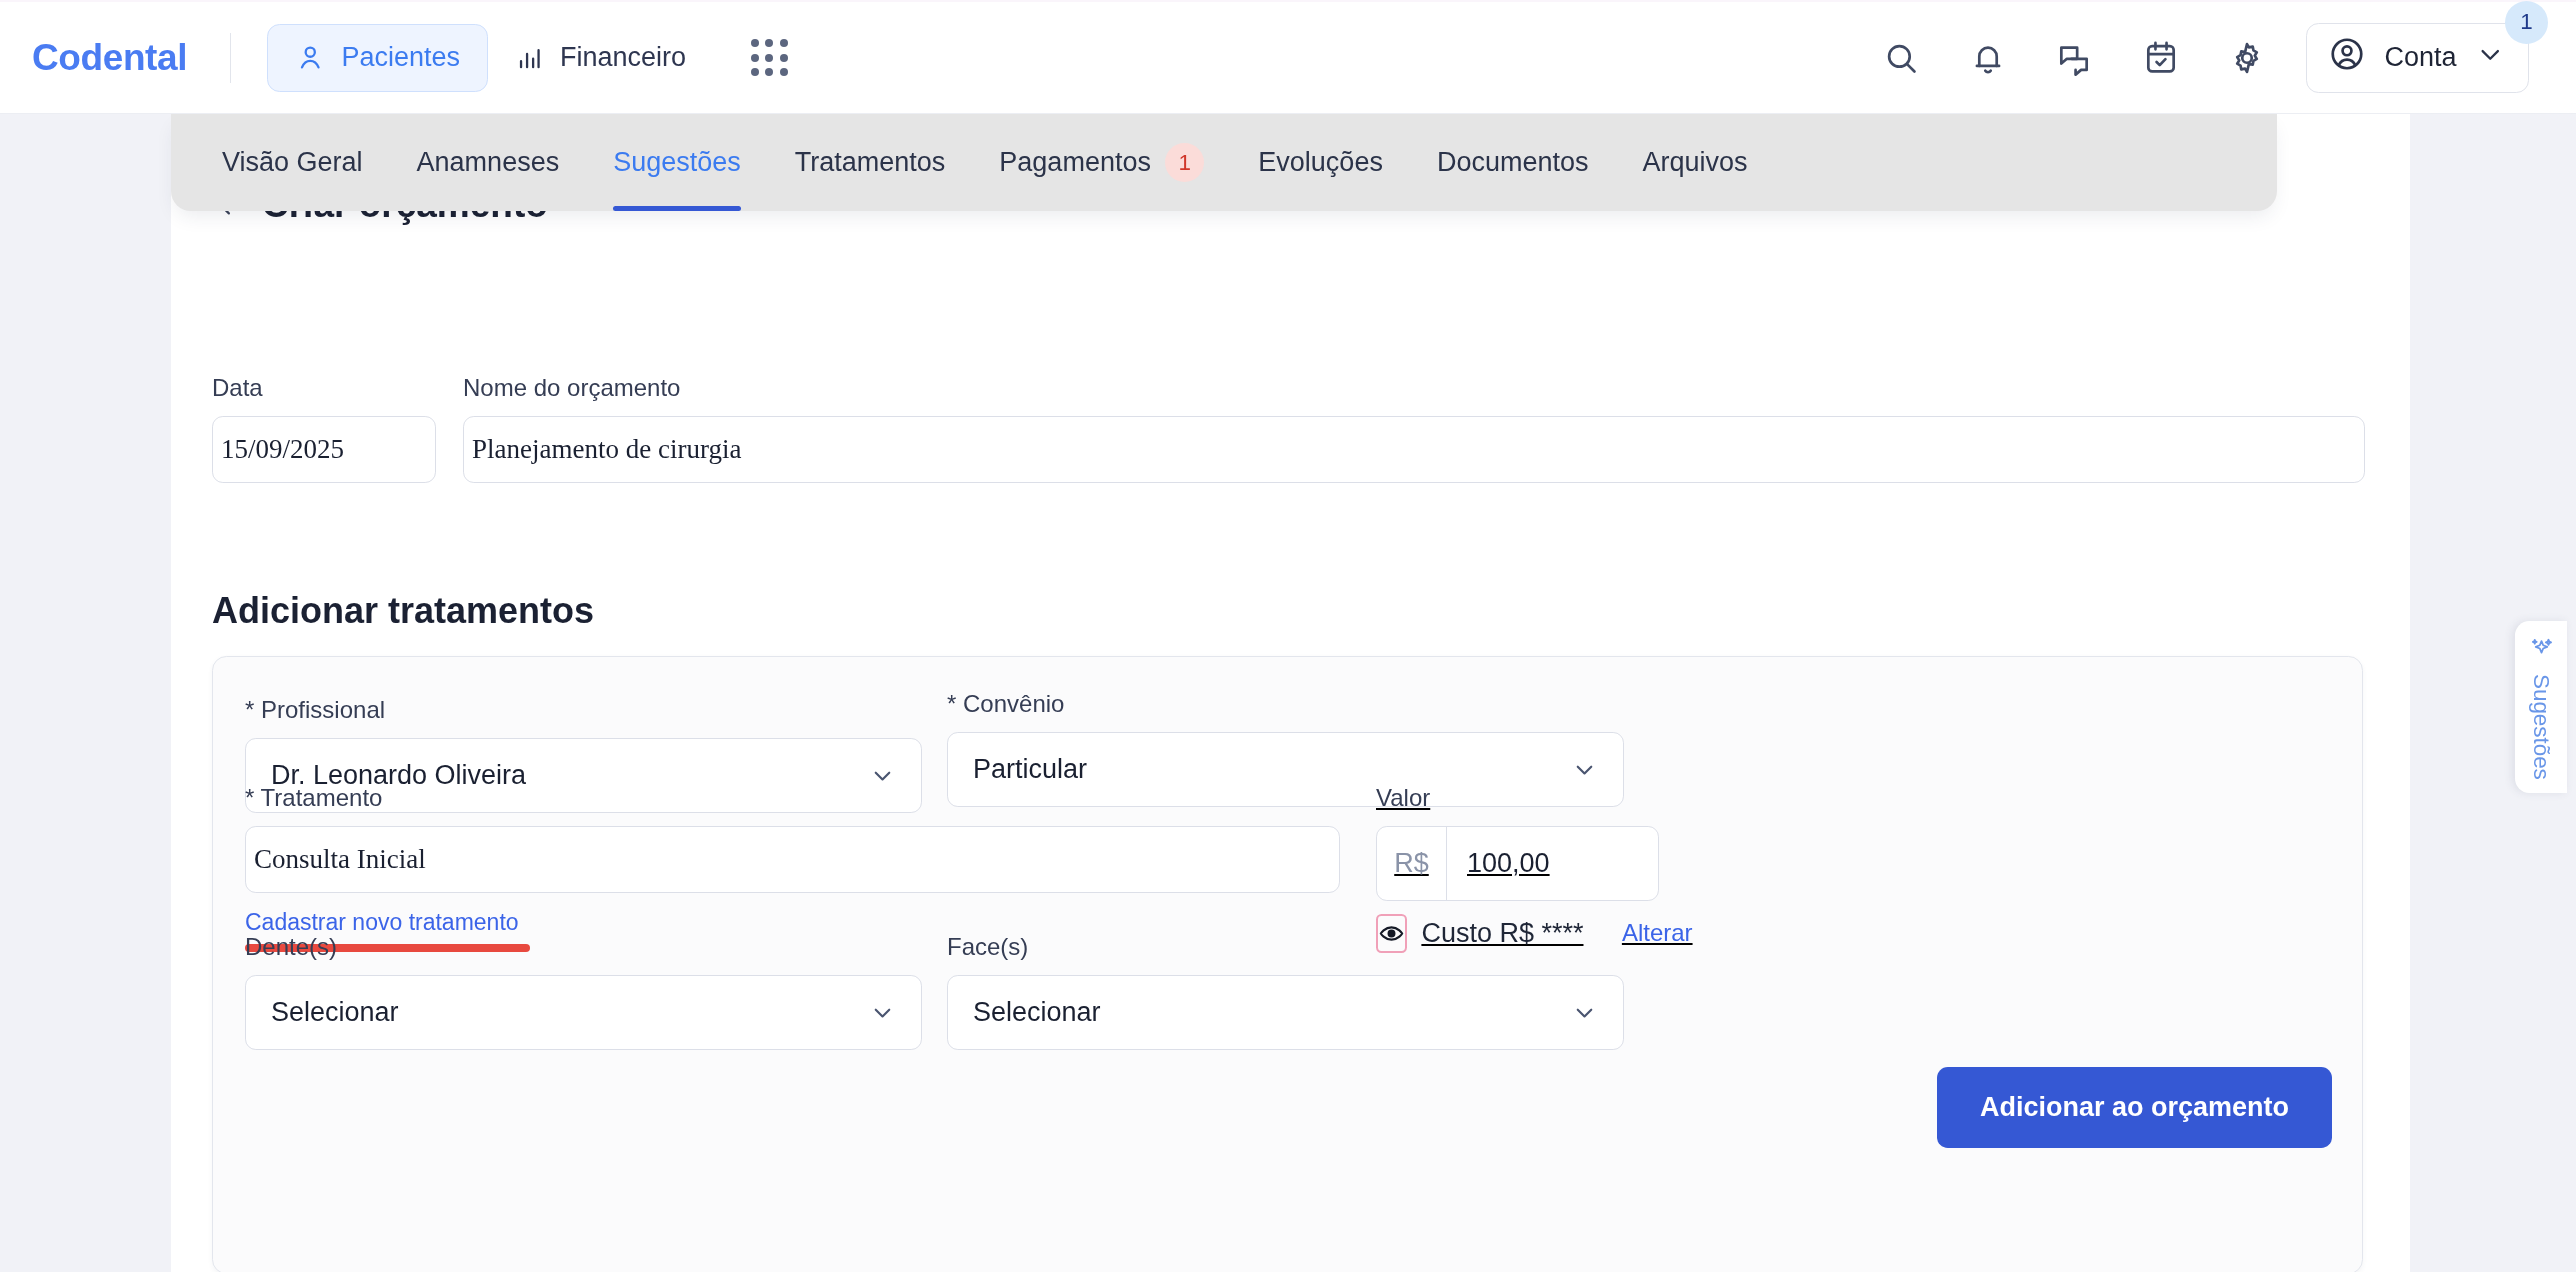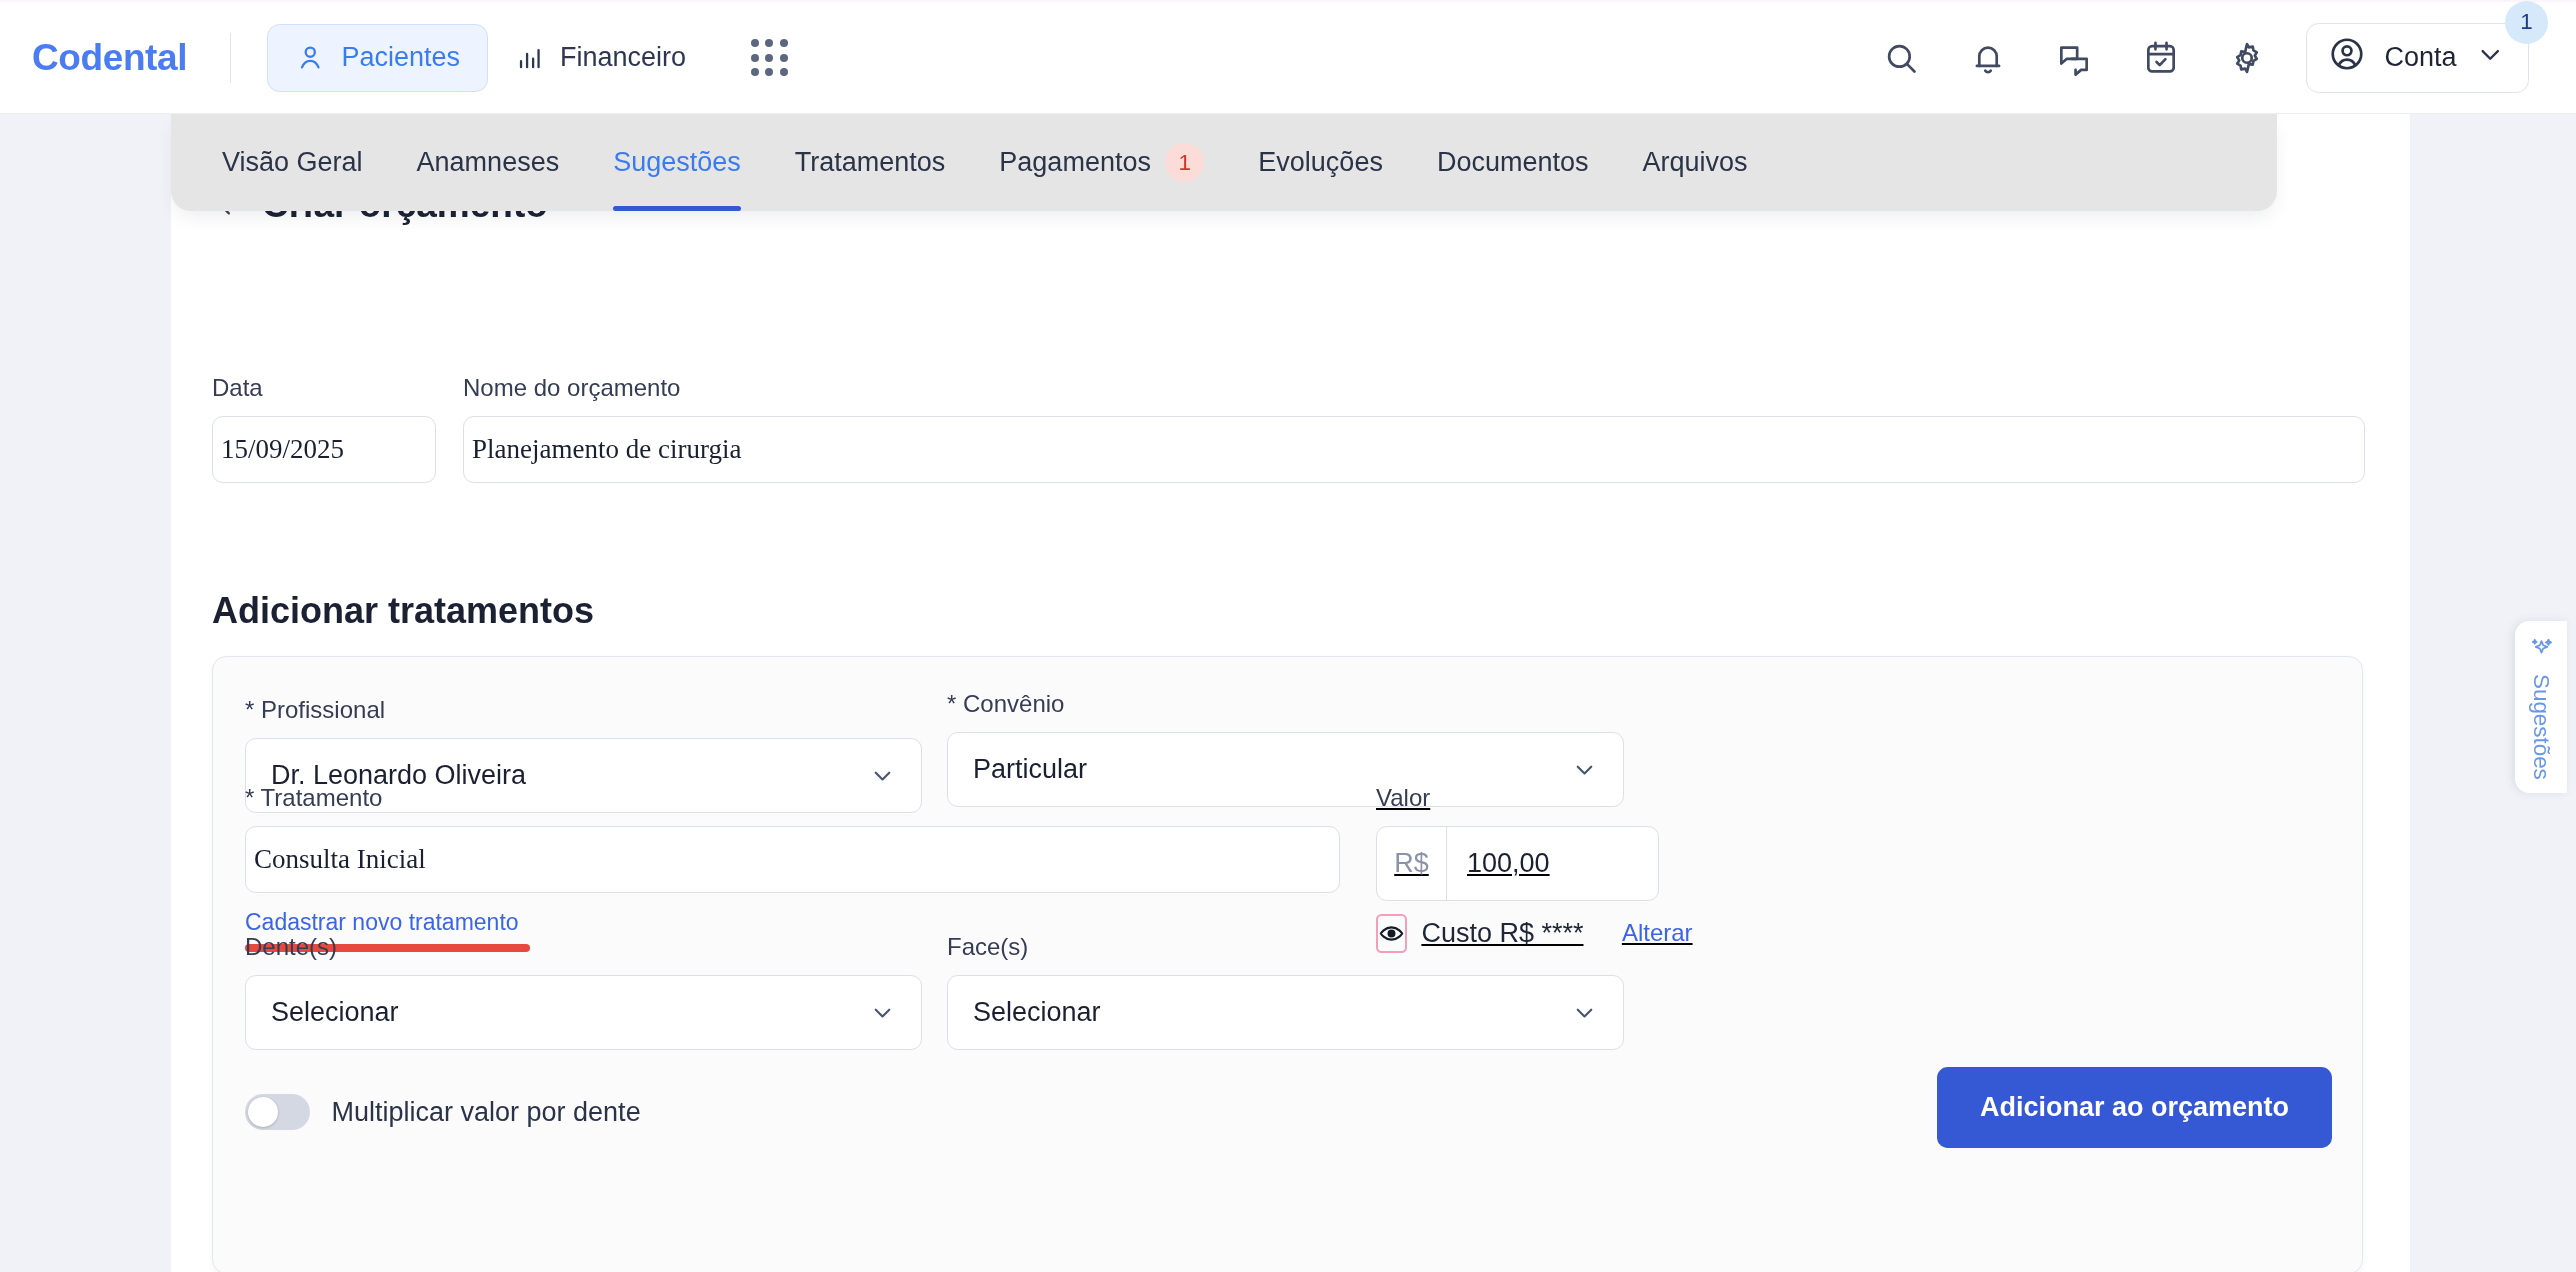--- a/index.html
+++ b/index.html
@@ -398,26 +398,20 @@
         <div class="sel">
           <span>Selecionar</span>
           <span class="chev">
             <svg width="27" height="27" viewBox="0 0 24 24" fill="none" stroke="#4a5570" stroke-width="1.9" stroke-linecap="round" stroke-linejoin="round">
                 <path d="M6 9.5l6 6 6-6"></path>
               </svg>
           </span>
         </div>
       </div>
 
-      <div class="toggle-row">
-        <span class="toggle">
-            <span class="knob"></span>
-          </span>
-        <span class="toggle-label">Multiplicar valor por dente</span>
-      </div>
 
       <button class="primary-btn">Adicionar ao orçamento</button>
     </div>
 
   </div>
 
   <div class="tabbar">
     <div class="tab">
         <span>Visão Geral</span>
       </div>

